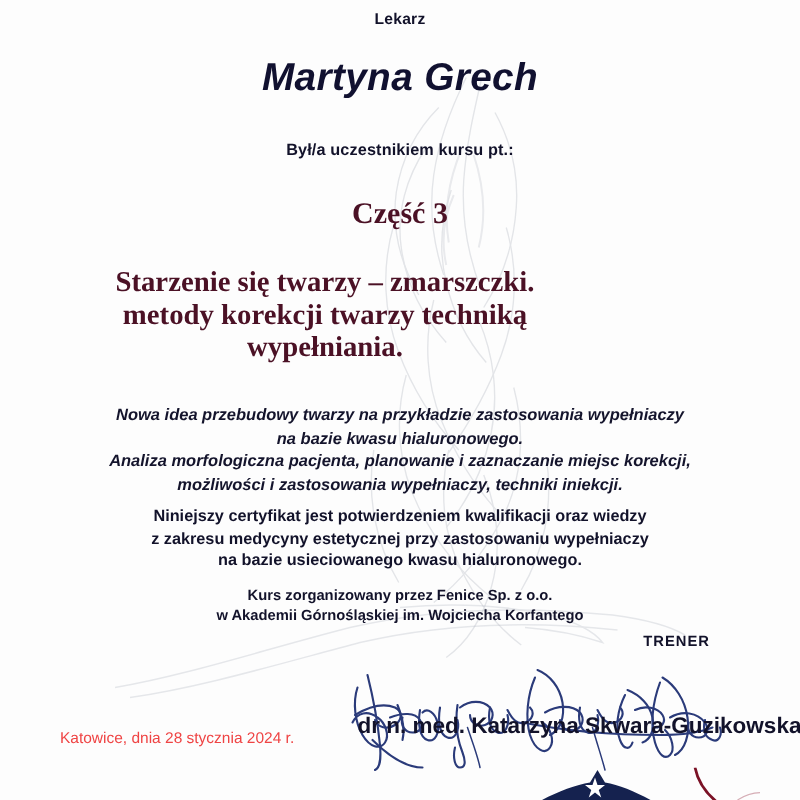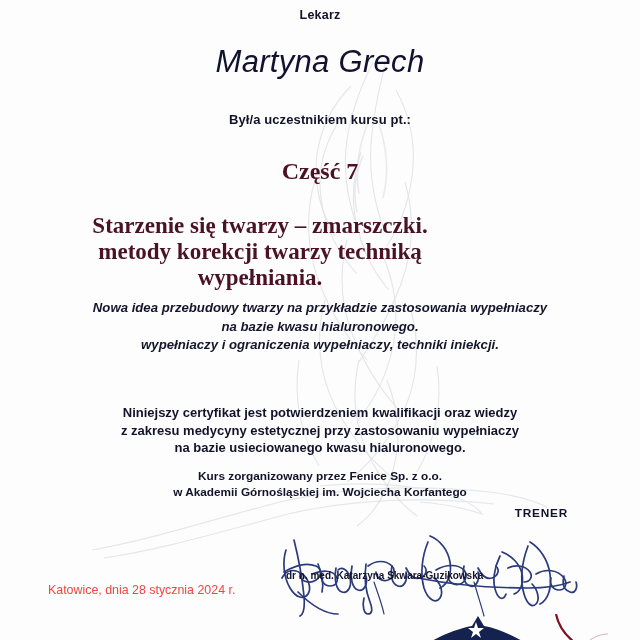--- a/index.html
+++ b/index.html
@@ -64,21 +64,21 @@
   #role-label {
     top: 8px;
     font-size: 12.5px;
     font-weight: bold;
     letter-spacing: 0.2px;
   }
 
   #recipient-name {
     top: 44px;
     font-size: 31px;
-    font-weight: normal;
+    font-weight: bold;
     font-style: italic;
     color: #111130;
     letter-spacing: 0.3px;
   }
 
   #participation-label {
     top: 112px;
     font-size: 13px;
     font-weight: bold;
     letter-spacing: 0.1px;
@@ -100,21 +100,21 @@
     color: #4b1125;
     line-height: 26px;
     white-space: normal;
     padding: 0 60px;
     width: 520px;
     box-sizing: border-box;
   }
   #course-title .t-line { display: block; }
 
   #course-description {
-    top: 299px;
+    top: 323px;
     font-size: 13.2px;
     font-weight: bold;
     font-style: italic;
     line-height: 18.5px;
     white-space: normal;
     padding: 0 54px;
     width: 640px;
     box-sizing: border-box;
     color: #14142c;
   }
@@ -151,21 +151,21 @@
     font-weight: bold;
     letter-spacing: 0.8px;
     color: #12122a;
     z-index: 3;
   }
 
   #signature-name {
     position: absolute;
     top: 570px;
     left: 286px;
-    font-size: 10px;
+    font-size: 18px;
     font-weight: bold;
     color: #12122a;
     white-space: nowrap;
     z-index: 4;
   }
 
   #issue-place-date {
     position: absolute;
     top: 583px;
     left: 48px;
@@ -236,32 +236,33 @@
   </svg>
 
   <div class="content">
 
     <div class="line" id="role-label">Lekarz</div>
 
     <div class="line" id="recipient-name">Martyna Grech</div>
 
     <div class="line" id="participation-label">Był/a uczestnikiem kursu pt.:</div>
 
-    <div class="line" id="course-part">Część 7</div>
+    <div class="line" id="course-part">Część 3</div>
 
     <div class="line" id="course-title">
       <span class="t-line">Starzenie się twarzy – zmarszczki.</span>
       <span class="t-line">metody korekcji twarzy techniką</span>
       <span class="t-line">wypełniania.</span>
     </div>
 
     <div class="line" id="course-description">
       <span class="d-line">Nowa idea przebudowy twarzy na przykładzie zastosowania wypełniaczy</span>
       <span class="d-line">na bazie kwasu hialuronowego.</span>
-      <span class="d-line">wypełniaczy i ograniczenia wypełniaczy, techniki iniekcji.</span>
+      <span class="d-line">Analiza morfologiczna pacjenta, planowanie i zaznaczanie miejsc korekcji,</span>
+      <span class="d-line">możliwości i zastosowania wypełniaczy, techniki iniekcji.</span>
     </div>
 
     <div class="line" id="certificate-statement">
       <span class="s-line">Niniejszy certyfikat jest potwierdzeniem kwalifikacji oraz wiedzy</span>
       <span class="s-line">z zakresu medycyny estetycznej przy zastosowaniu wypełniaczy</span>
       <span class="s-line">na bazie usieciowanego kwasu hialuronowego.</span>
     </div>
 
     <div class="line" id="organizer">
       <span class="o-line">Kurs zorganizowany przez Fenice Sp. z o.o.</span>

